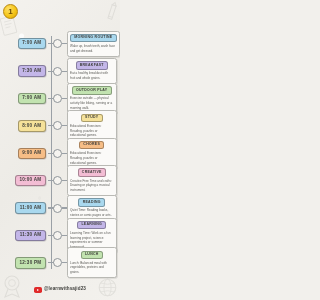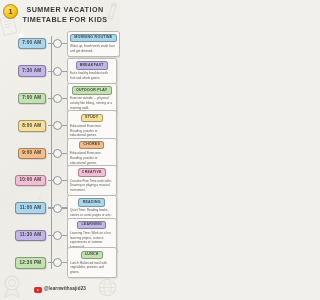--- a/index.html
+++ b/index.html
@@ -191,21 +191,20 @@
     <circle cx="9.5" cy="9.5" r="8.3" fill="none" stroke="#8a8a84" stroke-width="1.1"></circle>
     <ellipse cx="9.5" cy="9.5" rx="3.6" ry="8.3" fill="none" stroke="#8a8a84" stroke-width=".9"></ellipse>
     <line x1="1.2" y1="9.5" x2="17.8" y2="9.5" stroke="#8a8a84" stroke-width=".9"></line>
     <path d="M2.6 5 Q9.5 7.6 16.4 5" fill="none" stroke="#8a8a84" stroke-width=".8"></path>
     <path d="M2.6 14 Q9.5 11.4 16.4 14" fill="none" stroke="#8a8a84" stroke-width=".8"></path>
   </svg>
 </div>
 
 <div class="header">
   <div class="num-badge">1</div>
-  <div class="title">SUMMER VACATION TIMETABLE FOR KIDS</div>
 </div>
 
 <div class="timeline">
   <div class="spine"></div>
   <div id="rows">
       <div class="row">
         <div class="time-cell">
           <span class="time-badge" style="background:#a9d8ee">7:00 AM</span>
         </div>
         <div class="connector"></div>

